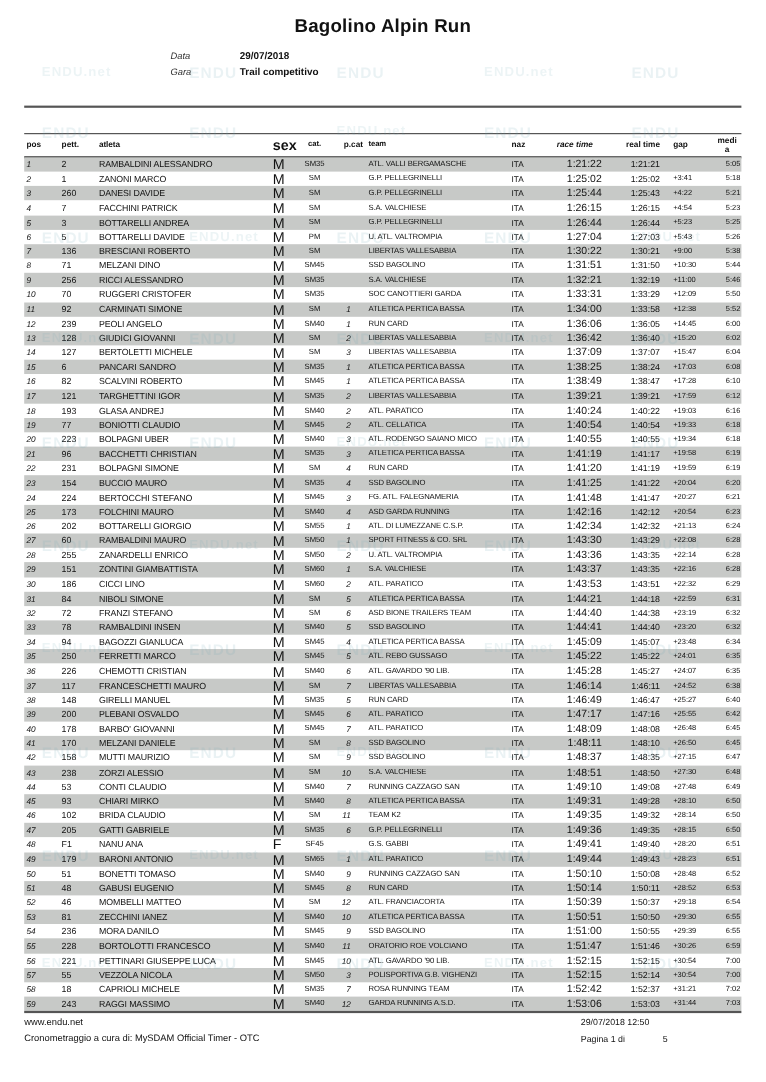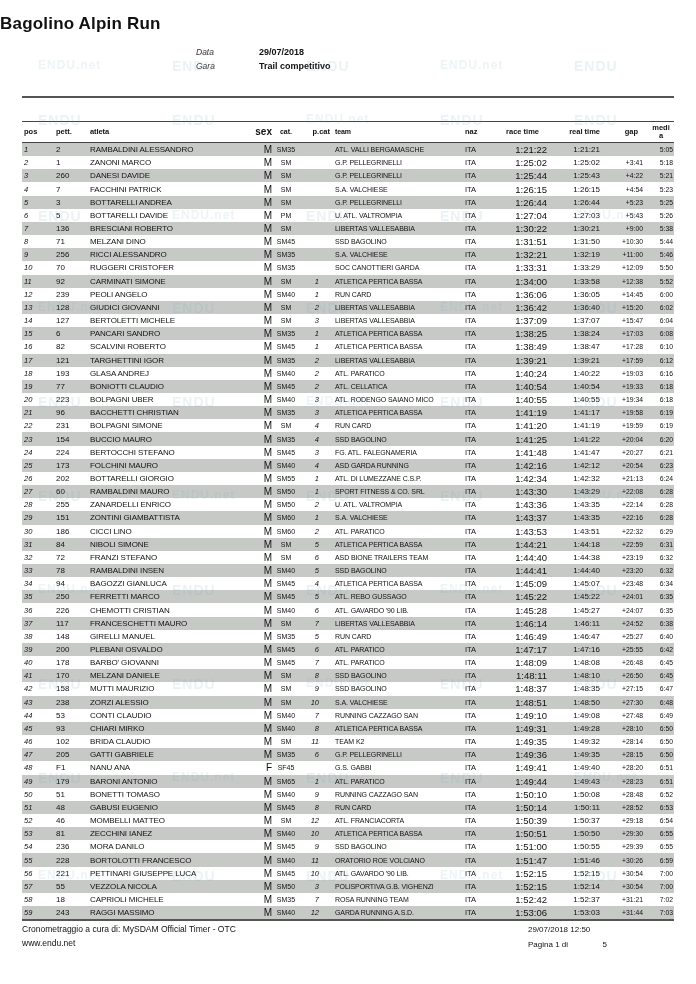--- a/index.html
+++ b/index.html
@@ -7,57 +7,57 @@
     position:relative;width:696px;height:984px;background:#ffffff;
     font-family:"Liberation Sans",sans-serif;color:#111;overflow:hidden;
     margin:0 auto;
   }
   
   .watermark-layer{position:absolute;inset:0;z-index:5;pointer-events:none;}
   .wm{position:absolute;font-weight:bold;color:#6ea7b5;opacity:0.14;letter-spacing:1px;}
   .wm-big{font-size:14px;}
   .wm-small{font-size:12px;opacity:0.12;}
   
-  .title{position:absolute;top:14px;left:0;width:100%;text-align:left;
+  .title{position:absolute;top:14px;left:0;width:100%;text-align:center;
     font-size:17px;font-weight:bold;letter-spacing:0.2px;z-index:2;}
   .meta{position:absolute;top:43px;left:155px;z-index:2;}
-  .meta-row{height:14px;line-height:14px;margin-left:41px;}
+  .meta-row{height:14px;line-height:14px;}
   .meta-label{display:inline-block;width:63px;font-style:italic;font-size:8.5px;color:#333;}
   .meta-value{font-weight:bold;font-size:9px;}
   .rule{position:absolute;left:22px;width:652px;background:#555;z-index:2;}
   .rule-top{top:96px;height:2px;}
   .section-title{position:absolute;top:100px;left:0;width:100%;text-align:center;
     font-size:15px;font-weight:bold;z-index:2;}
   
   .grid{display:grid;grid-template-columns:30px 38px 158px 24px 28px 32px 130px 28px 64px 58px 36px 26px;}
   .thead{position:absolute;top:121px;left:22px;width:652px;height:20px;
     border-top:1px solid #444;border-bottom:2px solid #444;z-index:2;
     font-weight:bold;font-size:7.5px;align-items:center;}
   .thead .hc{line-height:8px;}
   .tbody{position:absolute;top:143px;left:22px;width:652px;z-index:2;}
   .trow{height:13.16px;align-items:center;}
   .trow.striped{background:#c7c9c7;}
   .cell{white-space:nowrap;overflow:hidden;}
   
   .c-pos{font-style:italic;font-size:7.5px;padding-left:2px;}
   .c-pett{font-size:8px;padding-left:4px;}
   .c-atleta{font-size:8px;letter-spacing:-0.1px;}
-  .c-sex{font-size:10px;text-align:right;}
+  .c-sex{font-size:13px;text-align:left;}
   .c-cat{font-size:7px;text-align:center;}
   .c-pcat{font-style:italic;font-size:7.5px;text-align:right;padding-right:13px;}
   .c-team{font-size:7px;padding-left:3px;letter-spacing:-0.1px;}
   .c-naz{font-size:7.5px;padding-left:3px;}
   .c-race{font-size:9.5px;text-align:right;padding-right:7px;}
   .c-real{font-size:8px;text-align:right;padding-right:12px;}
-  .c-gap{font-size:6.8px;text-align:right;padding-right:5px;}
+  .c-gap{font-size:6.8px;padding-right:5px;}
   .c-media{font-size:6.8px;text-align:right;padding-right:1px;}
   
   .h-pos,.h-pett,.h-atleta{font-style:normal;font-size:7.5px;text-align:left;}
   .h-pcat{font-style:normal;padding-right:2px;}
-  .h-race{font-size:7.5px;padding-right:15px;}
+  .h-race{font-size:7.5px;padding-right:15px;font-style:italic;}
   .h-real{font-size:7.5px;padding-right:12px;}
   .h-gap{font-size:7.5px;padding-right:10px;}
   .h-media{font-size:7.5px;text-align:center;padding-right:0;word-spacing:26px;
     white-space:normal;line-height:8px;}
   .rule-bottom{top:919px;height:2px;}
   
   .footer-left{position:absolute;top:922px;left:22px;z-index:2;font-size:8.5px;line-height:14px;}
   .footer-right{position:absolute;top:922px;left:528px;width:79px;z-index:2;font-size:8px;line-height:15px;}
   .pagerow{display:flex;justify-content:space-between;align-items:flex-end;}
 </style>
@@ -971,22 +971,22 @@
         <span class="cell c-race">1:53:06</span>
         <span class="cell c-real">1:53:03</span>
         <span class="cell c-gap">+31:44</span>
         <span class="cell c-media">7:03</span>
       </div>
     </div>
 
   <div class="rule rule-bottom"></div>
 
   <div class="footer-left">
+    <div>www.endu.net</div>
     <div>Cronometraggio a cura di: MySDAM Official Timer - OTC</div>
-    <div>www.endu.net</div>
   </div>
   <div class="footer-right">
     <div>29/07/2018 12:50</div>
     <div class="pagerow">
       <span>Pagina 1 di</span>
       <span>5</span>
     </div>
   </div>
 </div>
 

